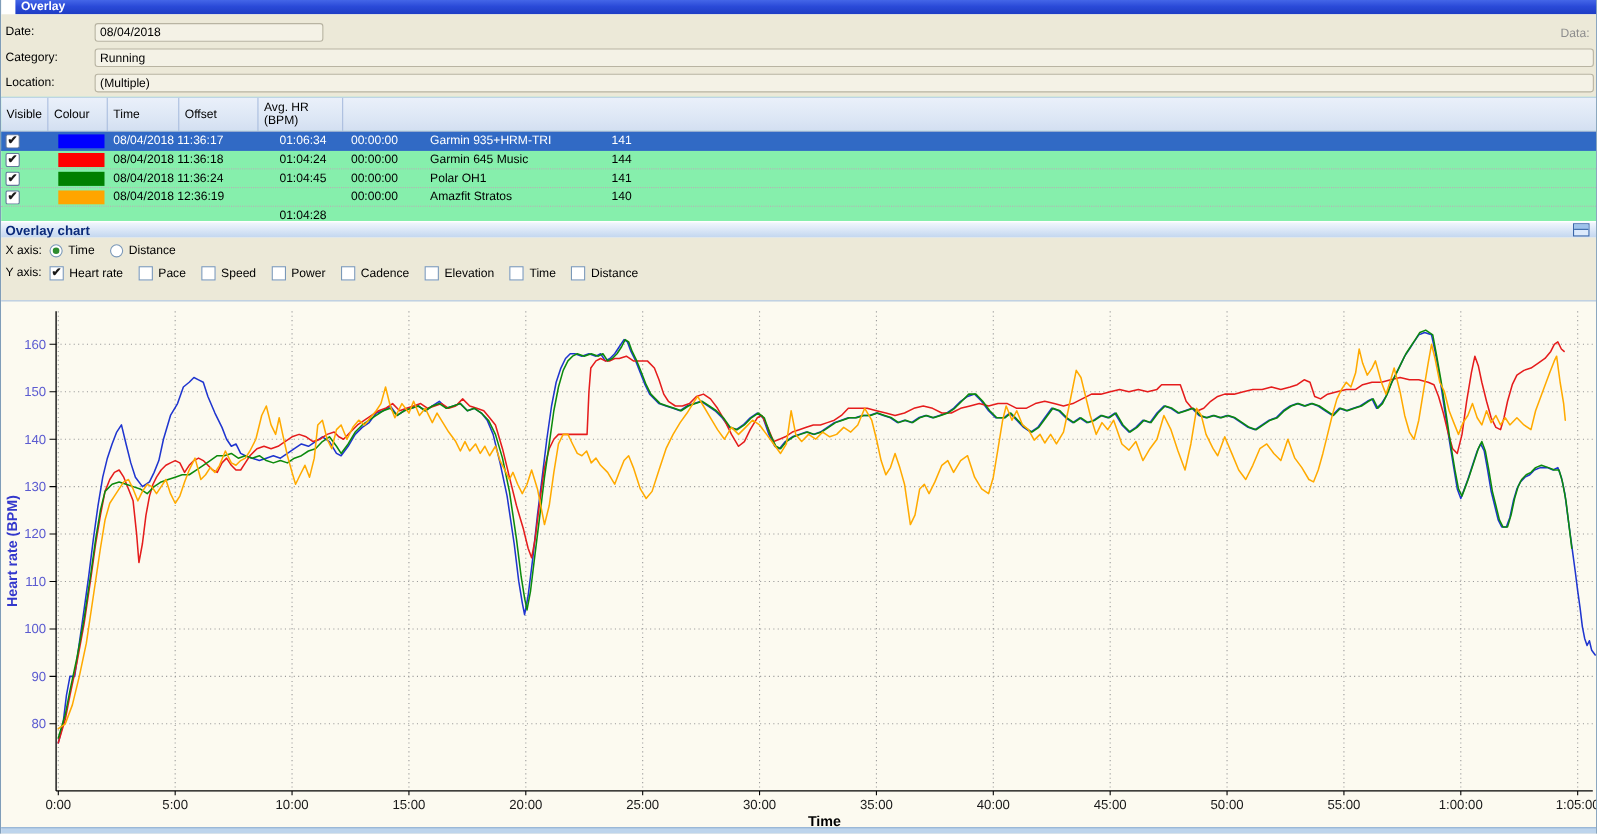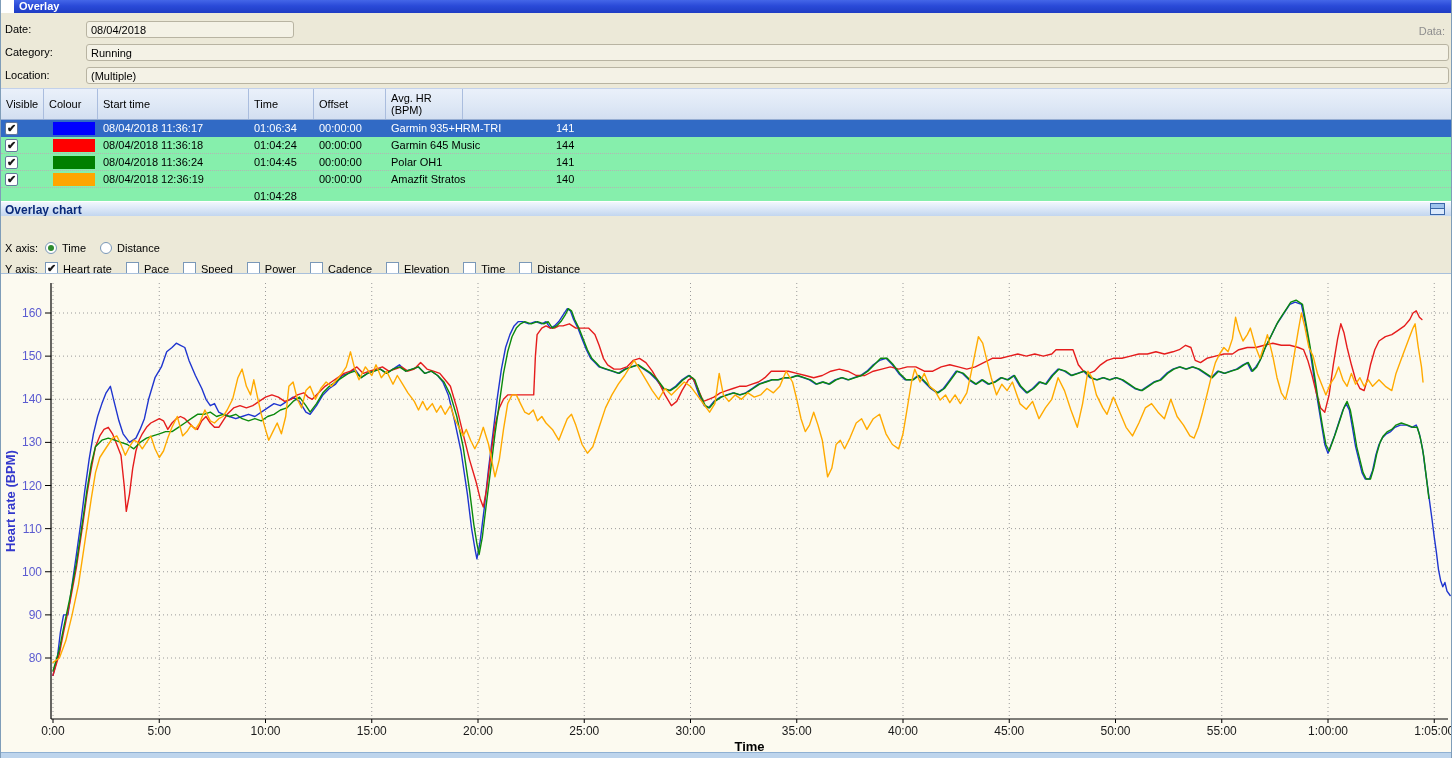--- a/index.html
+++ b/index.html
@@ -26,21 +26,21 @@
   .cbox{width:13px;height:13px;background:#fff;border:1px solid #63799b;border-radius:2px;box-sizing:border-box;
         font-size:11px;line-height:11px;text-align:center;color:#1a1a1a;font-weight:bold;margin-left:4px;}
   .swatch{width:42px;height:13px;margin-left:9px;}
   .chart-bar{position:absolute;left:0;top:201px;width:100%;height:15px;
              background:linear-gradient(180deg,#f2f7fd 0%,#d8e5f6 55%,#c2d6ef 100%);
              border-top:1px solid #fff;box-sizing:border-box;}
   .chart-bar-title{position:absolute;left:4px;top:1px;font-size:12px;font-weight:bold;color:#0a2a7a;}
   .panel-icon{position:absolute;right:6px;top:1px;width:15px;height:12px;border:1px solid #3a66a8;background:#dceafc;box-sizing:border-box;}
   .panel-icon::before{content:"";position:absolute;left:0;top:0;width:100%;height:4px;background:#9ec2ec;border-bottom:1px solid #3a66a8;}
   .controls{position:absolute;left:0;top:216px;width:100%;height:57px;background:#ece9d8;font-size:11px;color:#000;}
-  .ctl-row{position:absolute;left:4px;display:flex;align-items:center;margin-top:20px;}
+  .ctl-row{position:absolute;left:4px;display:flex;align-items:flex-start;}
   .ctl-label{width:40px;}
   .opt{display:flex;align-items:center;margin-right:14px;}
   .radio{width:12px;height:12px;border:1px solid #7a98b8;border-radius:50%;background:#fff;margin-right:5px;position:relative;box-sizing:border-box;}
   .radio.sel::after{content:"";position:absolute;left:2px;top:2px;width:6px;height:6px;border-radius:50%;background:#2e8c2e;}
   .ckb{width:13px;height:13px;border:1px solid #7a98b8;background:#fff;margin-right:5px;box-sizing:border-box;
        font-size:11px;line-height:11px;text-align:center;color:#1a1a1a;font-weight:bold;}
   .chart-panel{position:absolute;left:0;top:273px;width:100%;height:479px;background:#fcfaf0;border-top:1px solid #a8c0dc;box-sizing:border-box;}
   .bottom-strip{position:absolute;left:0;bottom:0;width:100%;height:6px;background:#bdd4ec;border-top:1px solid #8fb0d2;box-sizing:border-box;}
   svg text{font-family:"Liberation Sans",sans-serif;}
 </style>
@@ -66,21 +66,20 @@
       <span class="form-label">Location:</span>
       <span class="form-input" style="width:1363px;">(Multiple)</span>
     </div>
     <span class="data-label">Data:</span>
   </div>
 
   <div class="grid">
     <div class="grid-header" id="gridHeader">
         <div class="hcell" style="width: 43px; flex: 0 0 43px;">Visible</div>
         <div class="hcell" style="width: 54px; flex: 0 0 54px;">Colour</div>
-        <div class="hcell" style="width: 151px; flex: 0 0 151px;">Start time</div>
         <div class="hcell" style="width: 65px; flex: 0 0 65px;">Time</div>
         <div class="hcell" style="width: 72px; flex: 0 0 72px;">Offset</div>
         <div class="hcell" style="width: 77px; flex: 0 0 77px;">Avg. HR
 (BPM)</div>
         <div class="hcell" style="width: 825px; flex: 0 0 825px;"></div>
       </div>
     <div id="gridRows">
         <div class="grid-row selected">
           <div class="cell" style="width: 43px; flex: 0 0 43px; padding-left: 0px;">
             <div class="cbox">✔</div>

